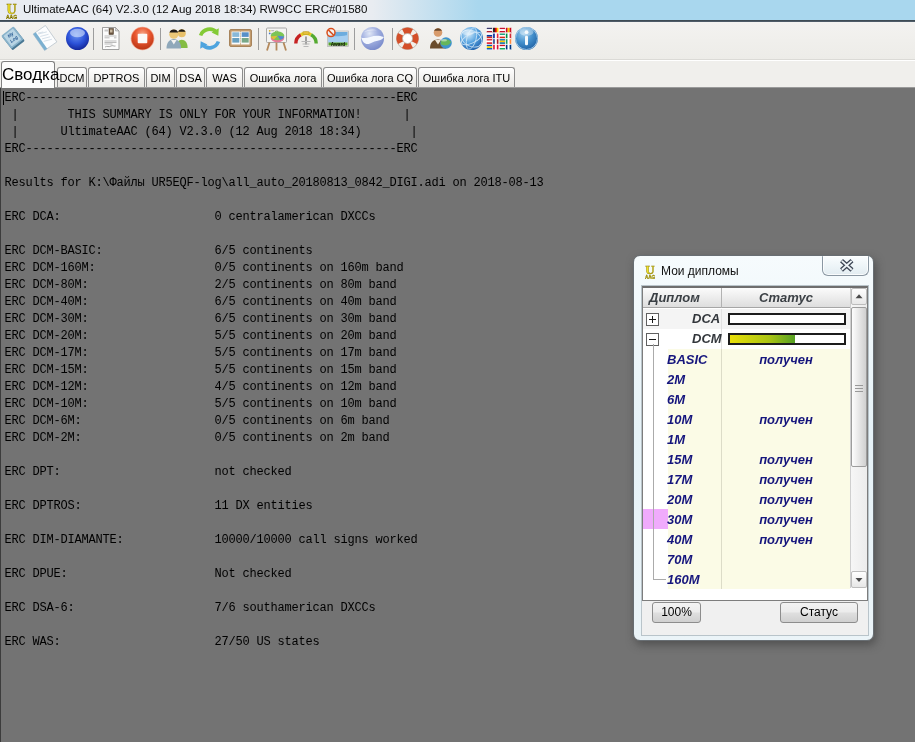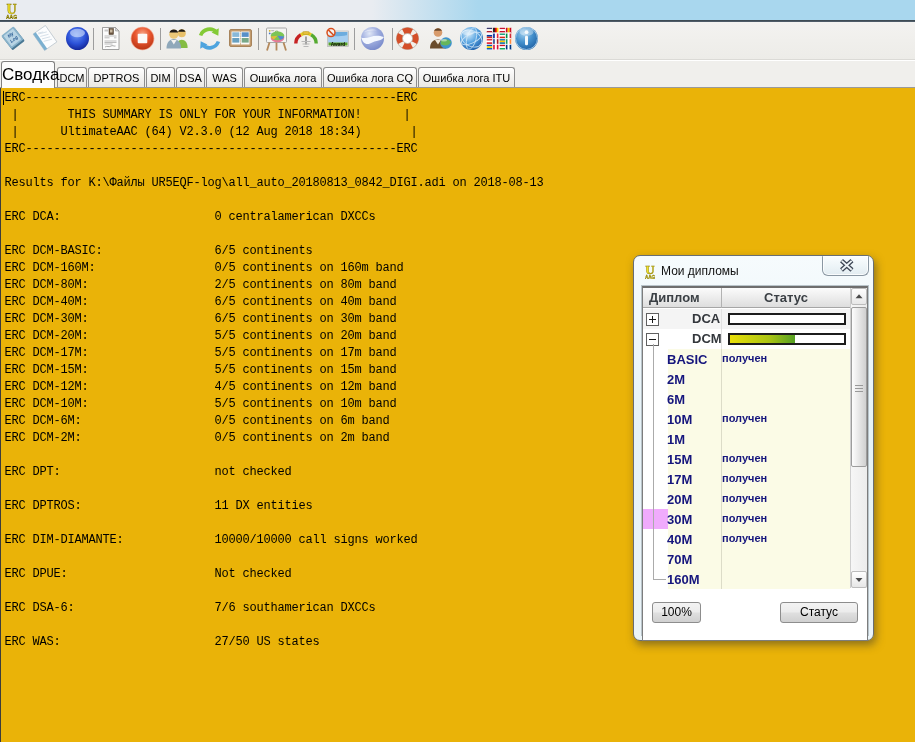--- a/index.html
+++ b/index.html
@@ -24,54 +24,54 @@
   #tabstrip{position:absolute;left:0;top:61px;width:915px;height:27px;background:#f0efec;}
   .tab{position:absolute;top:6px;height:21px;white-space:nowrap;border:1px solid #8c8c8c;
     border-bottom:none;border-radius:3px 3px 0 0;
     background:linear-gradient(#ffffff,#f2f1ef 55%,#e8e7e3);
     font-size:11px;color:#000;text-align:center;line-height:20px;}
   .tab.active{top:0px;height:27px;background:#fcfcfc;z-index:3;border-color:#808080;
     line-height:25px;font-size:17px;}
   #tabline{position:absolute;left:0;top:87px;width:915px;height:1px;background:#9a9a9a;z-index:1;}
 
   
-  #content{position:absolute;left:0;top:88px;width:915px;height:654px;background:#eab308;
+  #content{position:absolute;left:0;top:88px;width:915px;height:654px;background:#737373;
     border-left:1px solid #3c3c3c;}
   #content pre{margin:0;position:absolute;left:3.5px;top:2px;
     font-family:"Liberation Mono",monospace;font-size:12px;letter-spacing:-0.2px;
     line-height:17px;font-weight:normal;color:#000;}
   #caret{position:absolute;left:2px;top:3px;width:1px;height:14px;background:#000;}
 
   
   #dialog{position:absolute;left:633px;top:255px;width:241px;height:386px;
     border:1px solid #686e73;border-radius:7px;
     background:linear-gradient(#f6fbfd,#e6f2f7 45%,#ebf4f8);
     box-shadow:2px 4px 9px rgba(50,50,50,0.5);}
   #dlg-title{position:absolute;left:27px;top:8px;font-size:12px;color:#101010;}
   #dlg-close{position:absolute;left:188px;top:0px;width:47px;height:20px;
     border:1px solid #8a97a2;border-top:none;border-radius:1px 1px 6px 6px;
     background:linear-gradient(#fafdfe,#eef5f8 50%,#e2ecf1);
     box-shadow:inset 0 0 0 1px rgba(255,255,255,0.8);}
   #dlg-client{position:absolute;left:7px;top:29px;width:228px;height:351px;
     background:#f0f0f0;border:1px solid #b9c4ca;}
 
   
-  #grid{position:absolute;left:0px;top:0px;width:226px;height:355px;overflow:hidden;
-    border:1px solid #7d7d7d;border-top:2px solid #6e6e6e;background:#fff;}
+  #grid{position:absolute;left:0px;top:0px;width:226px;height:315px;overflow:hidden;
+    border:1px solid #7d7d7d;border-top:2px solid #6e6e6e;background:#fff;font-style:italic;}
   #ghead{position:absolute;left:0;top:0;width:207px;height:20px;
     background:linear-gradient(#fbfbfb,#dedede);border-bottom:1px solid #a6a6a6;
     font-size:13px;font-weight:bold;color:#3b4045;}
   #ghead .c1{position:absolute;left:6px;top:2px;}
   #ghead .c2{position:absolute;left:79px;top:2px;width:128px;text-align:center;}
   #ghead .vsep{position:absolute;left:78px;top:0;width:1px;height:20px;background:#b2b2b2;}
   .grow{position:absolute;left:0;width:207px;height:20px;font-weight:bold;}
   .grow .lbl-p{position:absolute;left:24px;top:2px;font-size:13px;color:#33373c;margin-left:25px;}
   .grow .lbl-c{position:absolute;left:24px;top:3px;font-size:13px;color:#15157d;}
-  .grow .stat{position:absolute;left:79px;top:3px;width:128px;text-align:left;
-    font-size:11px;color:#15157d;}
+  .grow .stat{position:absolute;left:79px;top:3px;width:128px;text-align:center;
+    font-size:13px;color:#15157d;}
   .grow .cellbg{position:absolute;left:25px;top:0;width:53px;height:20px;background:#fbfbe6;}
   .grow .statbg{position:absolute;left:79px;top:0;width:128px;height:20px;background:#fbfbe6;}
   .grow .colsep{position:absolute;left:78px;top:0;width:1px;height:20px;}
   .expbox{position:absolute;left:3px;top:4px;width:13px;height:13px;background:#fff;
     border:1px solid #606060;}
   .expbox .h{position:absolute;left:2px;top:5px;width:7px;height:1px;background:#1a1a1a;}
   .expbox .v{position:absolute;left:5px;top:2px;width:1px;height:7px;background:#1a1a1a;}
   .pbar{position:absolute;left:85px;top:4px;width:118px;height:12px;border:2px solid #1c1c1c;
     background:#fff;}
   .pfill{position:absolute;left:0;top:0;height:8px;
@@ -95,20 +95,21 @@
     font-size:12px;color:#000;text-align:center;line-height:19px;}
 </style>
 </head>
 <body>
 
 <div id="titlebar">
   <svg class="abs" style="left:3px;top:1px" width="17" height="18" viewBox="0 0 17 18">
     <text x="8.5" y="12.5" font-family="Liberation Serif" font-size="14" font-weight="bold" fill="#f2e428" stroke="#8a7a00" stroke-width="0.5" text-anchor="middle">U</text>
     <text x="8.5" y="17.5" font-family="Liberation Sans" font-size="5" font-weight="bold" fill="#eee020" stroke="#6b5d00" stroke-width="0.35" text-anchor="middle">AAG</text>
   </svg>
+  <div class="txt">UltimateAAC (64) V2.3.0 (12 Aug 2018 18:34) RW9CC ERC#01580</div>
 </div>
 <div id="tb-darkline"></div>
 
 <div id="toolbar">
   <div class="tsep" style="left:93px"></div>
   <div class="tsep" style="left:160px"></div>
   <div class="tsep" style="left:258px"></div>
   <div class="tsep" style="left:354px"></div>
   <div class="tsep" style="left:392px"></div>
   <span id="icons"><div class="ticon" style="left:-0.5px;width:27px;height:27px"><svg width="27" height="27" viewBox="0 0 27 27">

